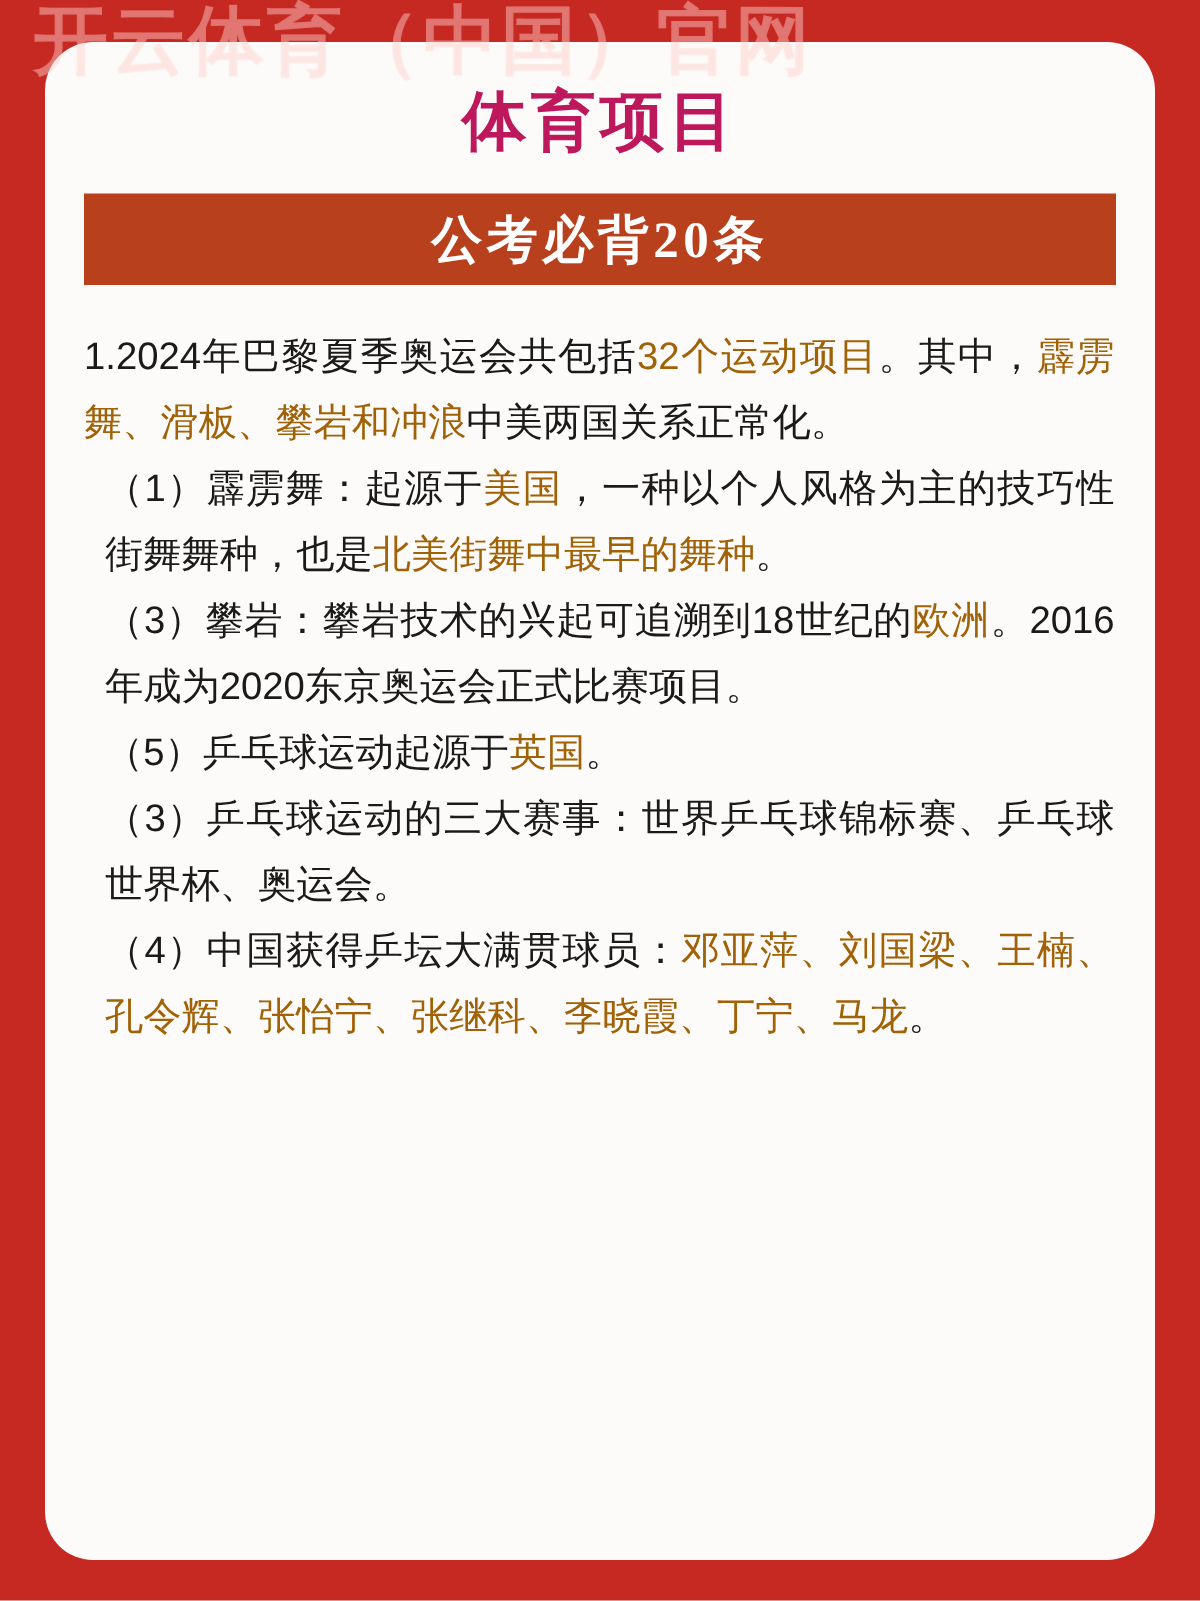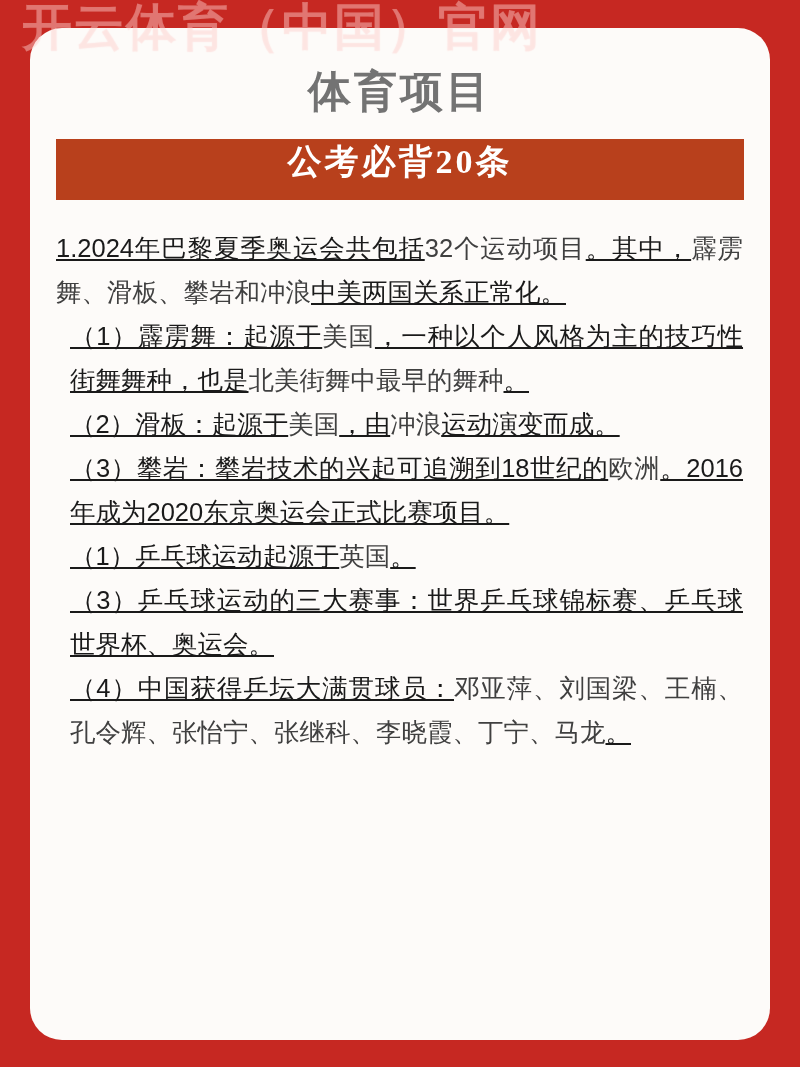--- a/index.html
+++ b/index.html
@@ -43,32 +43,32 @@
     border-radius: 32px;
     overflow: hidden;
     z-index: 2;
   }
 
   #page-title {
     text-align: center;
     font-family: "Liberation Serif", "DejaVu Serif", serif;
     font-size: 43px;
     font-weight: 700;
-    color: #737373;
+    color: #be185d;
     letter-spacing: 3px;
-    margin-top: 40px;
+    margin-top: 30px;
     line-height: 1.1;
   }
 
   #subtitle-banner {
     margin: 24px 26px 0 26px;
     height: 61px;
     background: #B8401C;
     display: flex;
-    align-items: flex-start;
+    align-items: center;
     justify-content: center;
   }
   #subtitle-banner-text {
     font-family: "Liberation Serif", "DejaVu Serif", serif;
     font-size: 34px;
     font-weight: 700;
     color: #FFFFFF;
     letter-spacing: 3px;
   }
 
@@ -84,25 +84,24 @@
   }
   .para {
     margin: 0;
     padding: 0;
   }
   .indent {
     text-indent: 0;
     padding-left: 14px;
   }
   .red {
-    color: #404040;
+    color: #a16207;
   }
   .blk {
     color: #1A1A1A;
-    text-decoration: underline;
   }
 </style>
 </head>
 <body>
 
 <div id="watermark">开云体育（中国）官网</div>
 
 <div id="card">
 
   <div id="page-title">体育项目</div>
@@ -111,27 +110,26 @@
     <span id="subtitle-banner-text">公考必背20条</span>
   </div>
 
   <div id="body-content">
 
     <p class="para"><span class="blk">1.2024年巴黎夏季奥运会共包括</span><span class="red">32个运动项目</span><span class="blk">。其中，</span><span class="red">霹雳舞、滑板、攀岩和冲浪</span><span class="blk">中美两国关系正常化。</span></p>
 
 
     <p class="para indent"><span class="blk">（1）霹雳舞：起源于</span><span class="red">美国</span><span class="blk">，一种以个人风格为主的技巧性街舞舞种，也是</span><span class="red">北美街舞中最早的舞种</span><span class="blk">。</span></p>
 
-    <p class="para indent"><span class="blk">（2）滑板：起源于</span><span class="red">美国</span><span class="blk">，由</span><span class="red">冲浪</span><span class="blk">运动演变而成。</span></p>
 
     <p class="para indent"><span class="blk">（3）攀岩：攀岩技术的兴起可追溯到18世纪的</span><span class="red">欧洲</span><span class="blk">。2016年成为2020东京奥运会正式比赛项目。</span></p>
 
 
 
-    <p class="para indent"><span class="blk">（1）乒乓球运动起源于</span><span class="red">英国</span><span class="blk">。</span></p>
+    <p class="para indent"><span class="blk">（5）乒乓球运动起源于</span><span class="red">英国</span><span class="blk">。</span></p>
 
 
     <p class="para indent"><span class="blk">（3）乒乓球运动的三大赛事：世界乒乓球锦标赛、乒乓球世界杯、奥运会。</span></p>
 
     <p class="para indent"><span class="blk">（4）中国获得乒坛大满贯球员：</span><span class="red">邓亚萍、刘国梁、王楠、孔令辉、张怡宁、张继科、李晓霞、丁宁、马龙</span><span class="blk">。</span></p>
 
   </div>
 </div>
 
 </body></html>

